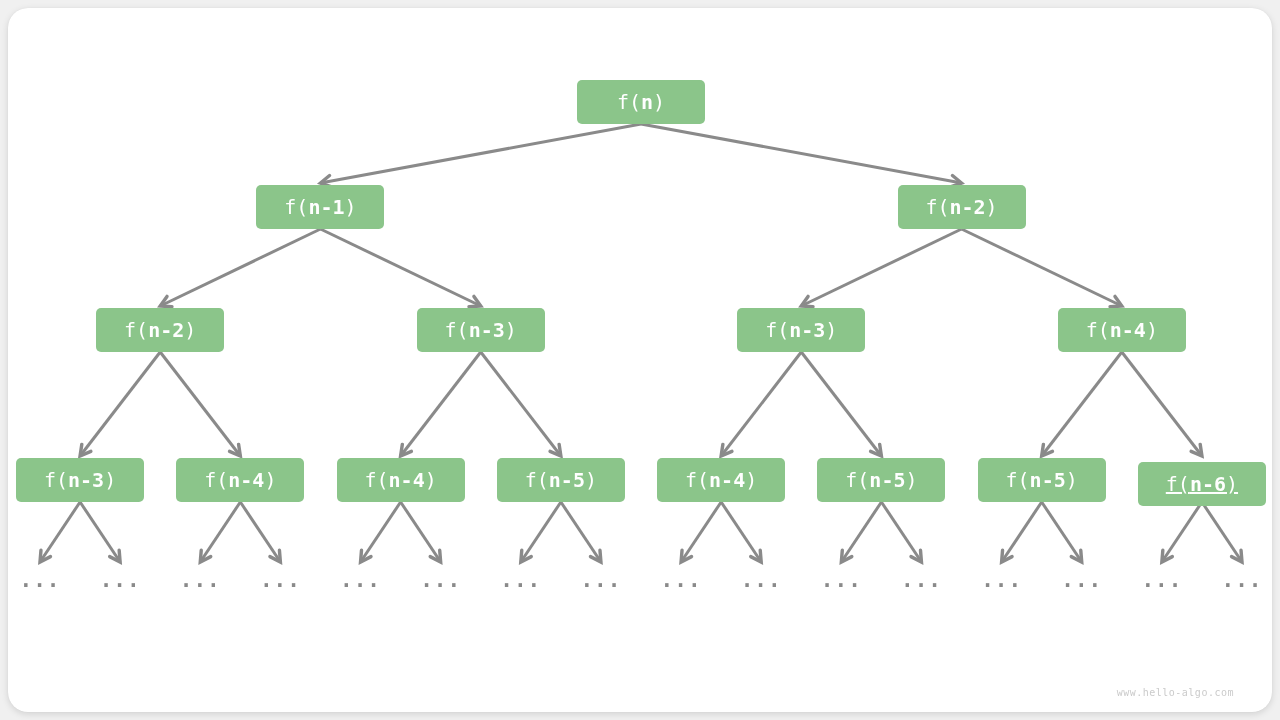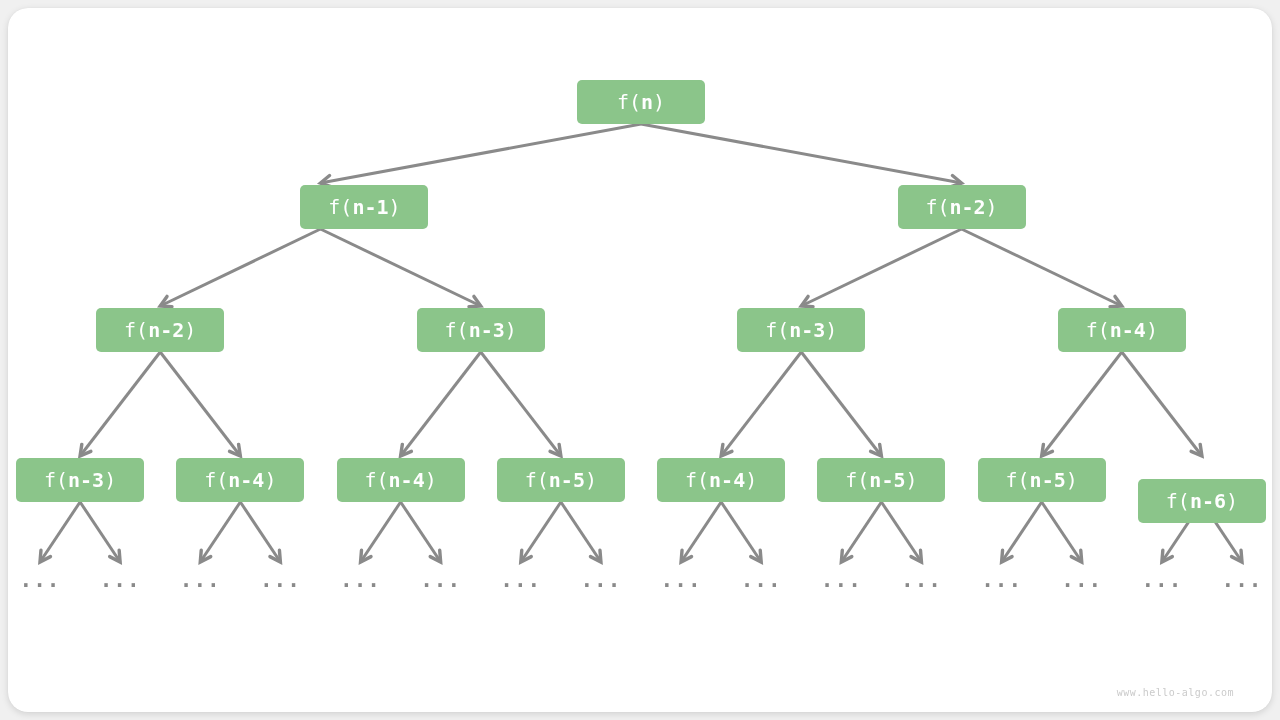--- a/index.html
+++ b/index.html
@@ -75,34 +75,34 @@
       <line x1="881.4000000000001" y1="502" x2="921.4666666666667" y2="562" stroke="#8a8a8a" stroke-width="3" marker-end="url(#ah)"></line>
       <line x1="1041.6666666666667" y1="502" x2="1001.6000000000001" y2="562" stroke="#8a8a8a" stroke-width="3" marker-end="url(#ah)"></line>
       <line x1="1041.6666666666667" y1="502" x2="1081.7333333333333" y2="562" stroke="#8a8a8a" stroke-width="3" marker-end="url(#ah)"></line>
       <line x1="1201.9333333333334" y1="502" x2="1161.8666666666668" y2="562" stroke="#8a8a8a" stroke-width="3" marker-end="url(#ah)"></line>
       <line x1="1201.9333333333334" y1="502" x2="1242" y2="562" stroke="#8a8a8a" stroke-width="3" marker-end="url(#ah)"></line>
     </g>
 </svg>
 
 <div id="nodes">
     <div class="node" style="left: 641px; top: 102px;">f(<b>n</b>)</div>
-    <div class="node" style="left: 320.467px; top: 207px; margin-left: 44px;">f(<b>n-1</b>)</div>
+    <div class="node" style="left: 320.467px; top: 207px;">f(<b>n-1</b>)</div>
     <div class="node" style="left: 961.533px; top: 207px;">f(<b>n-2</b>)</div>
     <div class="node" style="left: 160.2px; top: 330px;">f(<b>n-2</b>)</div>
     <div class="node" style="left: 480.733px; top: 330px;">f(<b>n-3</b>)</div>
     <div class="node" style="left: 801.267px; top: 330px;">f(<b>n-3</b>)</div>
     <div class="node" style="left: 1121.8px; top: 330px;">f(<b>n-4</b>)</div>
     <div class="node" style="left: 80.0667px; top: 480px;">f(<b>n-3</b>)</div>
     <div class="node" style="left: 240.333px; top: 480px;">f(<b>n-4</b>)</div>
     <div class="node" style="left: 400.6px; top: 480px;">f(<b>n-4</b>)</div>
     <div class="node" style="left: 560.867px; top: 480px;">f(<b>n-5</b>)</div>
     <div class="node" style="left: 721.133px; top: 480px;">f(<b>n-4</b>)</div>
     <div class="node" style="left: 881.4px; top: 480px;">f(<b>n-5</b>)</div>
     <div class="node" style="left: 1041.67px; top: 480px;">f(<b>n-5</b>)</div>
-    <div class="node" style="left: 1201.93px; top: 501px;">f(<b>n-6</b>)</div>
+    <div class="node" style="left: 1201.93px; top: 484px; text-decoration: underline;">f(<b>n-6</b>)</div>
     <div class="dots" style="left: 40px; top: 583px;">...</div>
     <div class="dots" style="left: 120.133px; top: 583px;">...</div>
     <div class="dots" style="left: 200.267px; top: 583px;">...</div>
     <div class="dots" style="left: 280.4px; top: 583px;">...</div>
     <div class="dots" style="left: 360.533px; top: 583px;">...</div>
     <div class="dots" style="left: 440.667px; top: 583px;">...</div>
     <div class="dots" style="left: 520.8px; top: 583px;">...</div>
     <div class="dots" style="left: 600.933px; top: 583px;">...</div>
     <div class="dots" style="left: 681.067px; top: 583px;">...</div>
     <div class="dots" style="left: 761.2px; top: 583px;">...</div>

